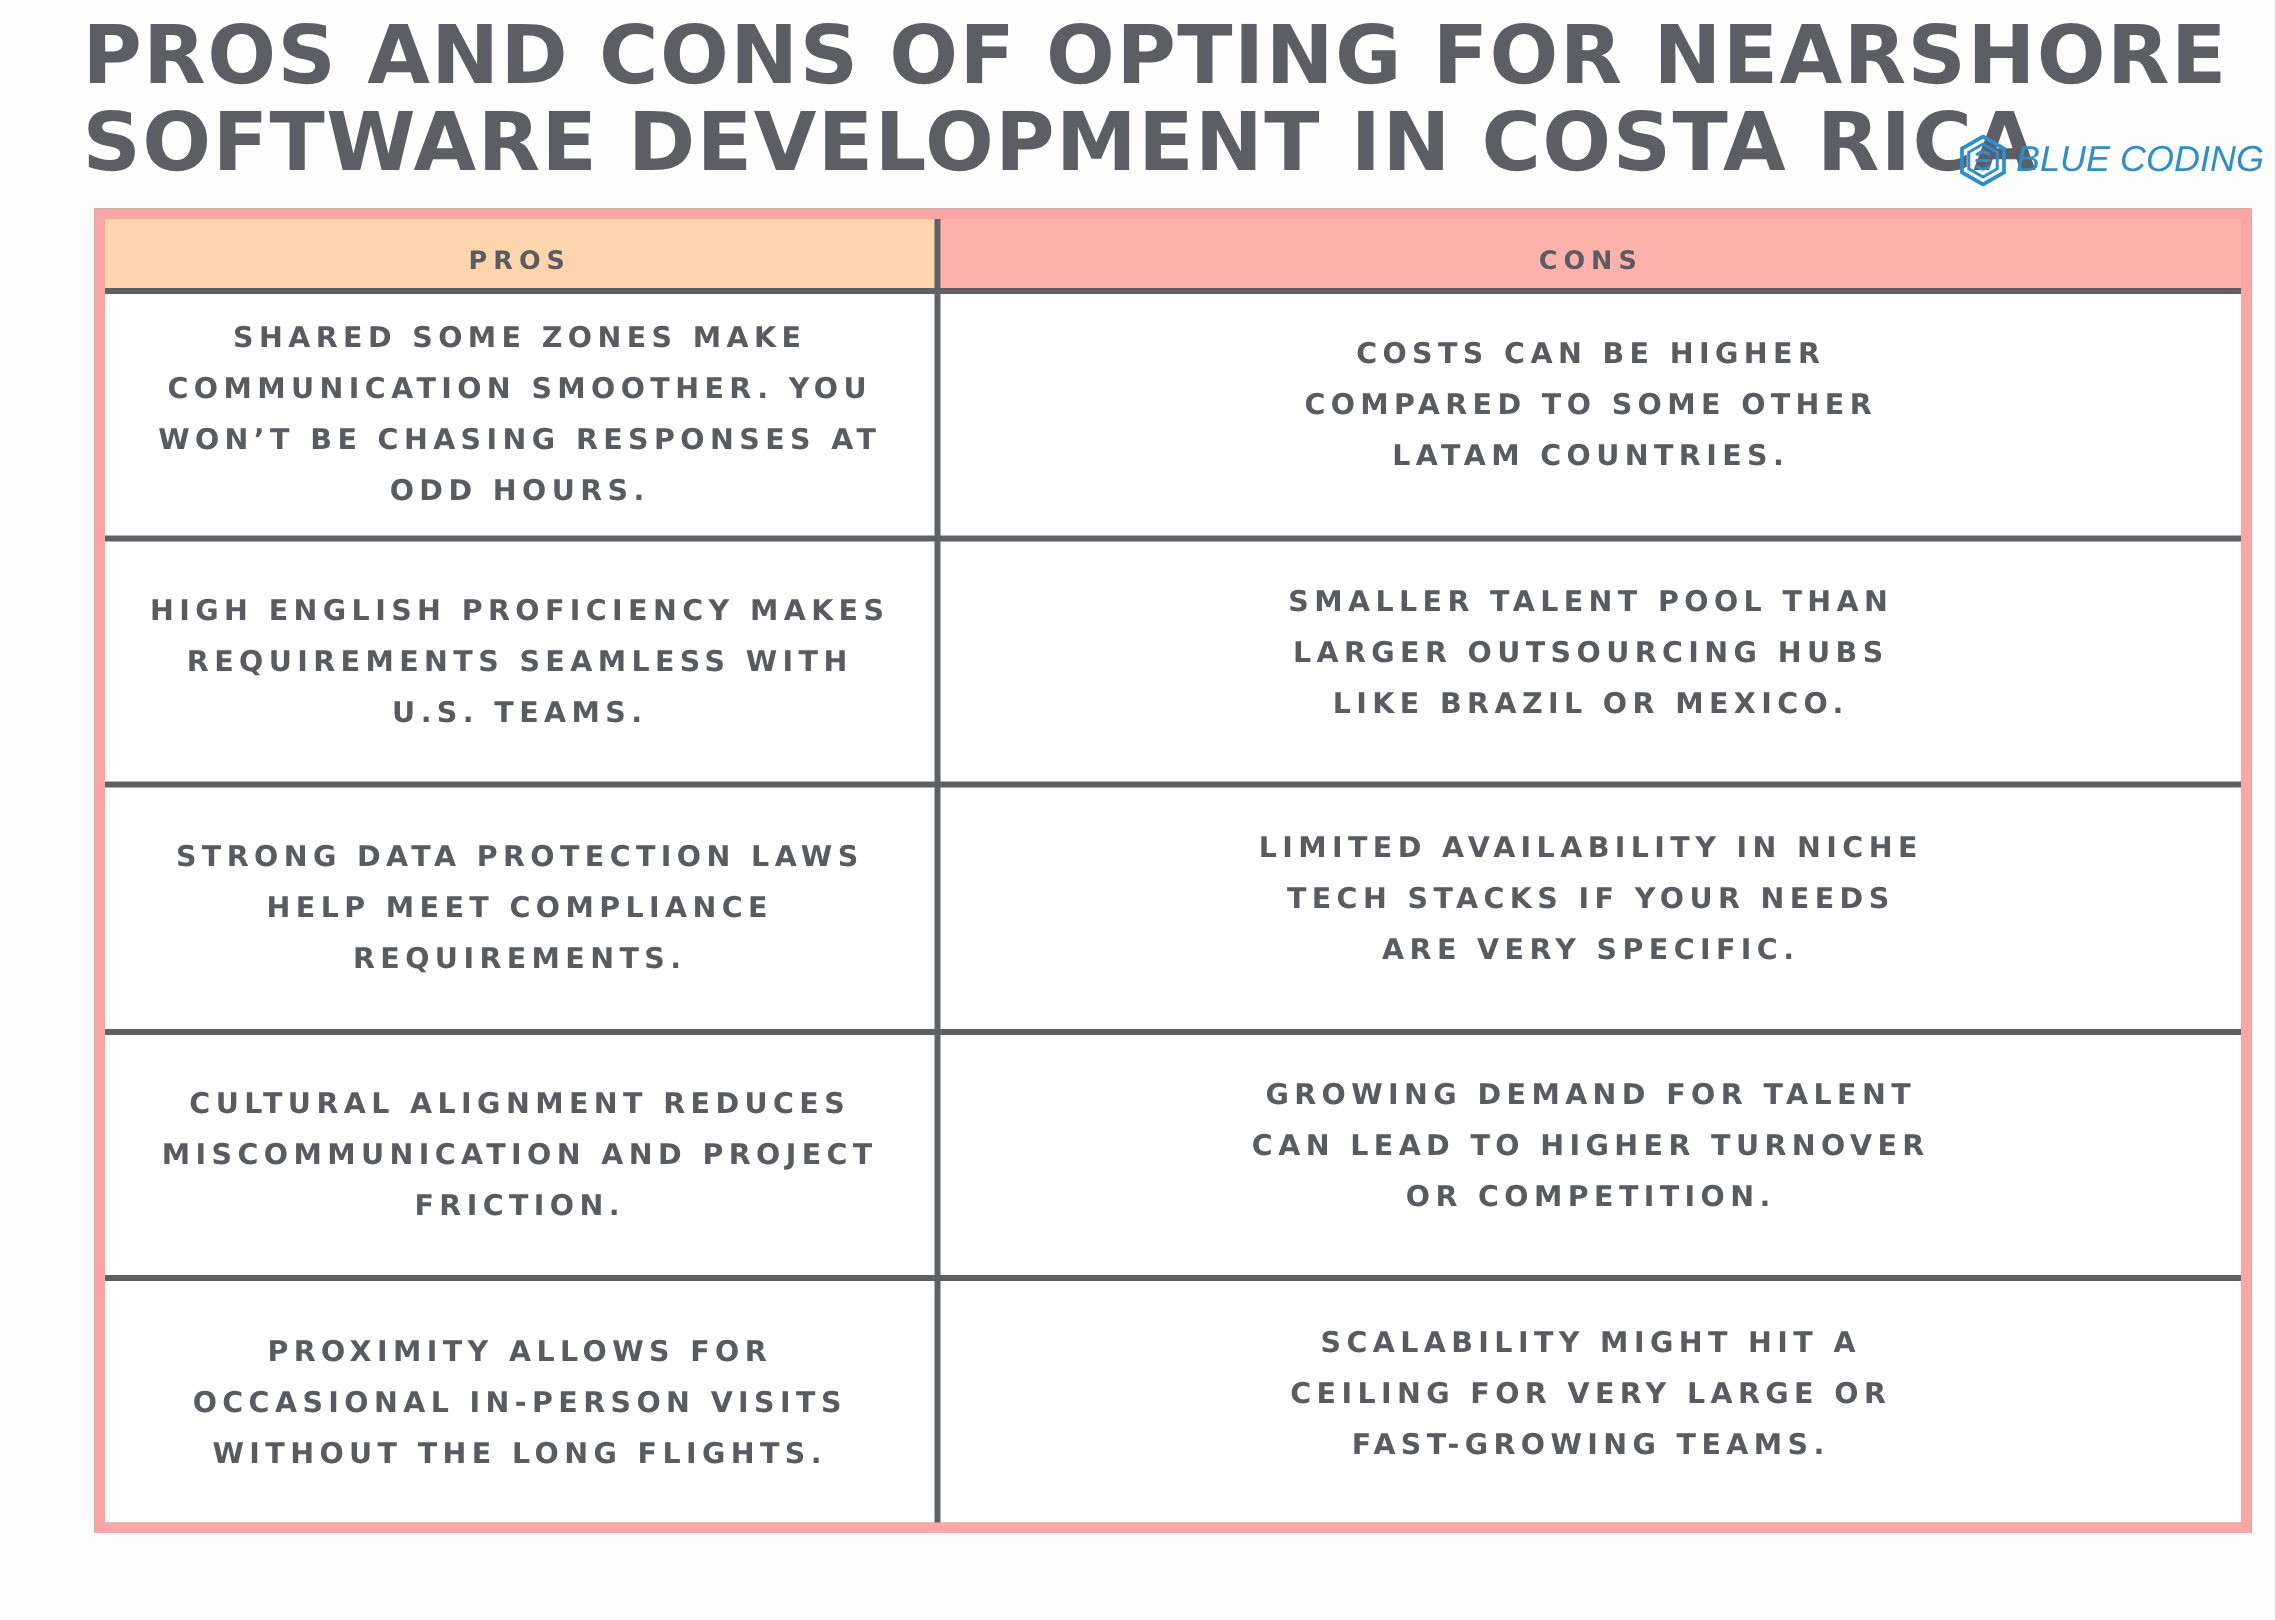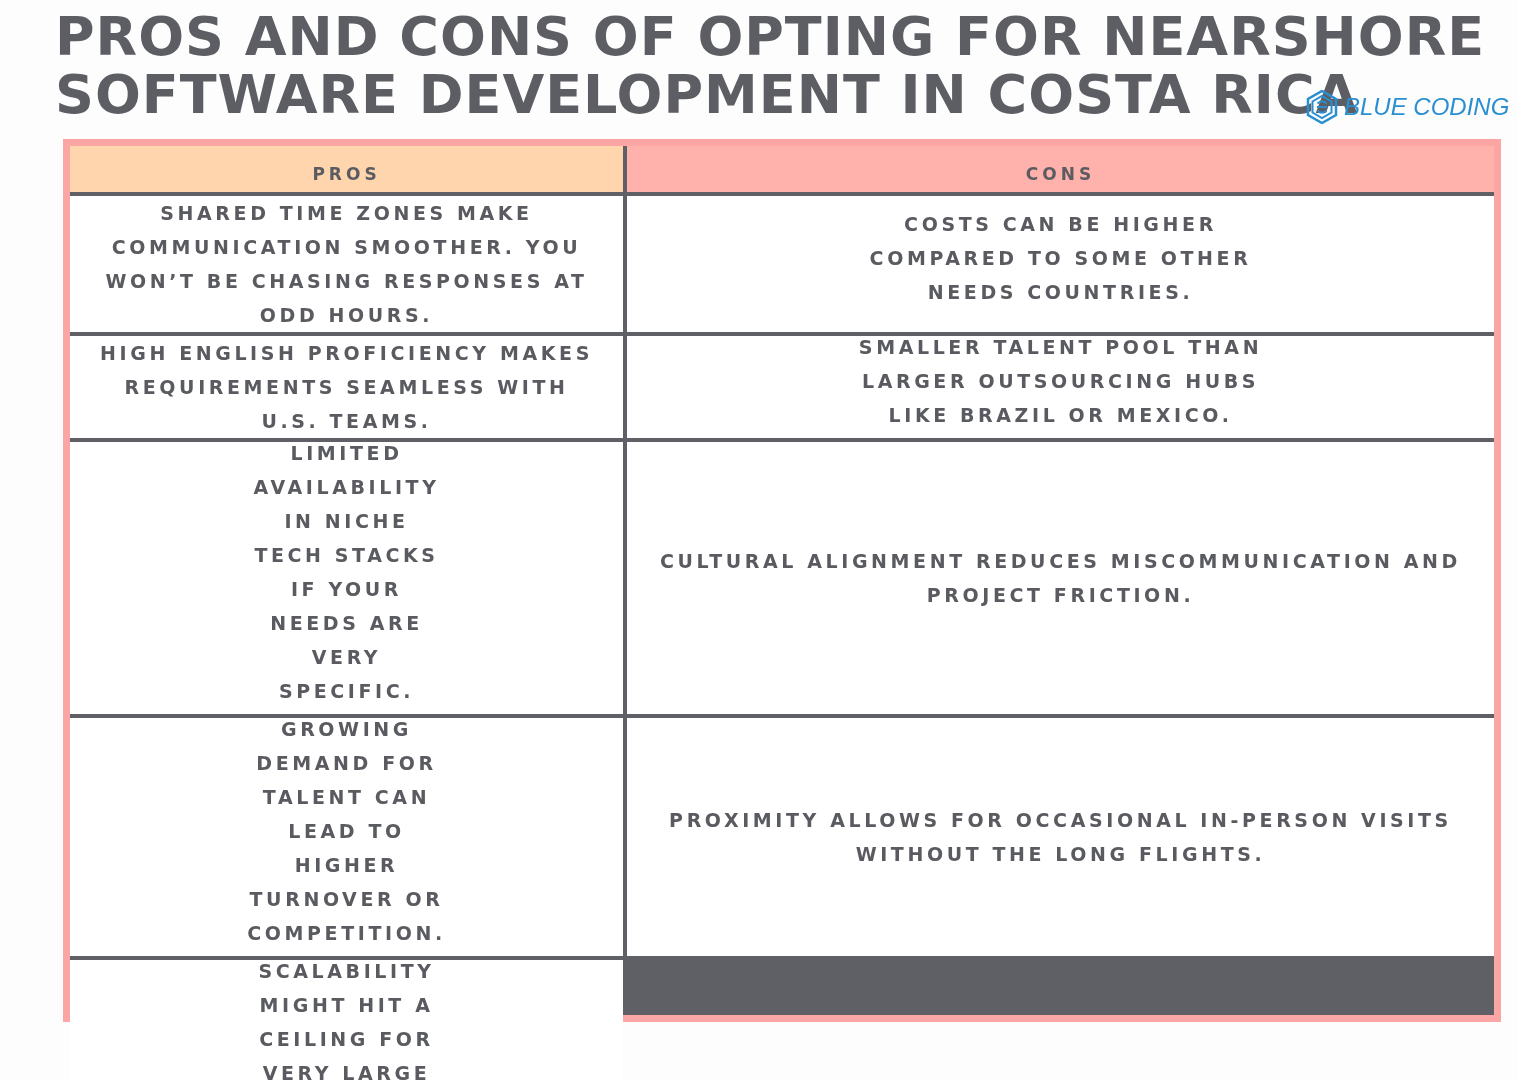--- a/index.html
+++ b/index.html
@@ -67,33 +67,36 @@
     <path d="M11 17 H21 M11.5 13.5 Q16 9 20.5 13.5 M11.5 20.5 Q16 25 20.5 20.5" fill="none" stroke="#2a8fd0" stroke-width="2"></path>
   </svg>
   <span class="logo-text">BLUE CODING</span>
 </div>
 
 <div class="table">
   <div class="hcell pros">PROS</div>
   <div class="hcell cons">CONS</div>
 
   <div class="cell pro">
-      <span class="txt">SHARED TIME ZONES MAKE COMMUNICATION SMOOTHER. YOU WON’T BE CHASING RESPONSES AT ODD HOURS.</span>
+      <span class="txt">SHARED SOME ZONES MAKE COMMUNICATION SMOOTHER. YOU WON’T BE CHASING RESPONSES AT ODD HOURS.</span>
     </div>
   <div class="cell con">
-      <span class="txt">COSTS CAN BE HIGHER COMPARED TO SOME OTHER NEEDS COUNTRIES.</span>
+      <span class="txt">COSTS CAN BE HIGHER COMPARED TO SOME OTHER LATAM COUNTRIES.</span>
     </div>
 
   <div class="cell pro">
       <span class="txt">HIGH ENGLISH PROFICIENCY MAKES REQUIREMENTS SEAMLESS WITH U.S. TEAMS.</span>
     </div>
   <div class="cell con">
       <span class="txt">SMALLER TALENT POOL THAN LARGER OUTSOURCING HUBS LIKE BRAZIL OR MEXICO.</span>
     </div>
 
+  <div class="cell pro">
+      <span class="txt">STRONG DATA PROTECTION LAWS HELP MEET COMPLIANCE REQUIREMENTS.</span>
+    </div>
   <div class="cell con">
       <span class="txt">LIMITED AVAILABILITY IN NICHE TECH STACKS IF YOUR NEEDS ARE VERY SPECIFIC.</span>
     </div>
 
   <div class="cell pro">
       <span class="txt">CULTURAL ALIGNMENT REDUCES MISCOMMUNICATION AND PROJECT FRICTION.</span>
     </div>
   <div class="cell con">
       <span class="txt">GROWING DEMAND FOR TALENT CAN LEAD TO HIGHER TURNOVER OR COMPETITION.</span>
     </div>

